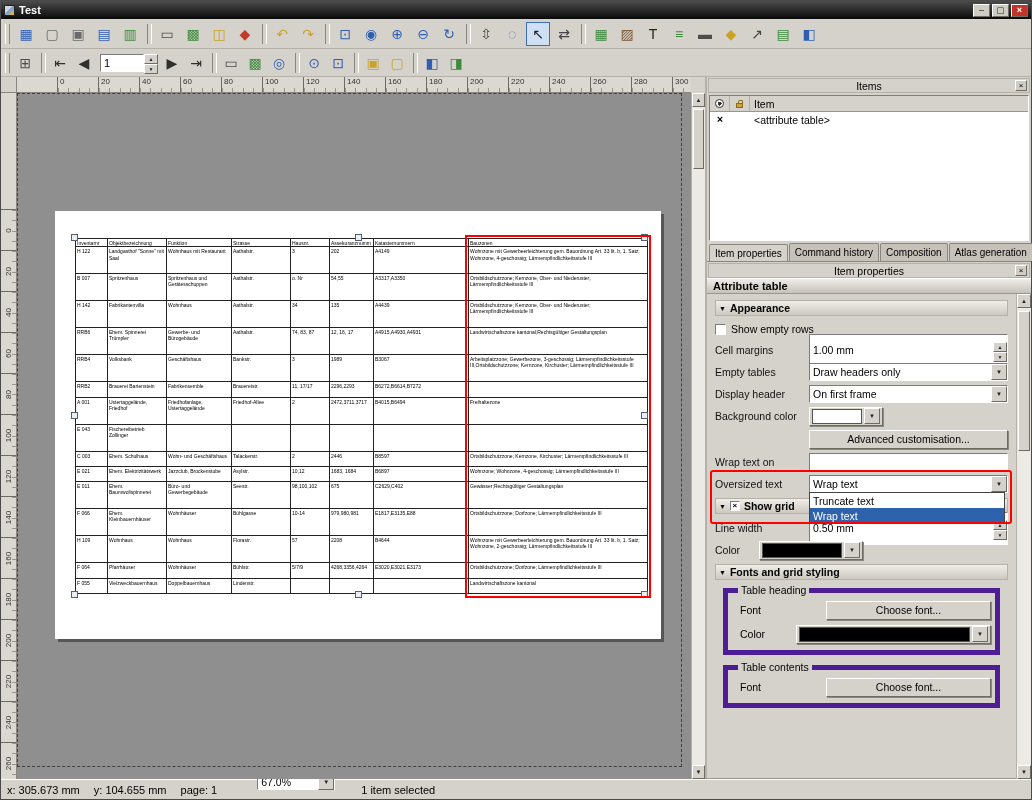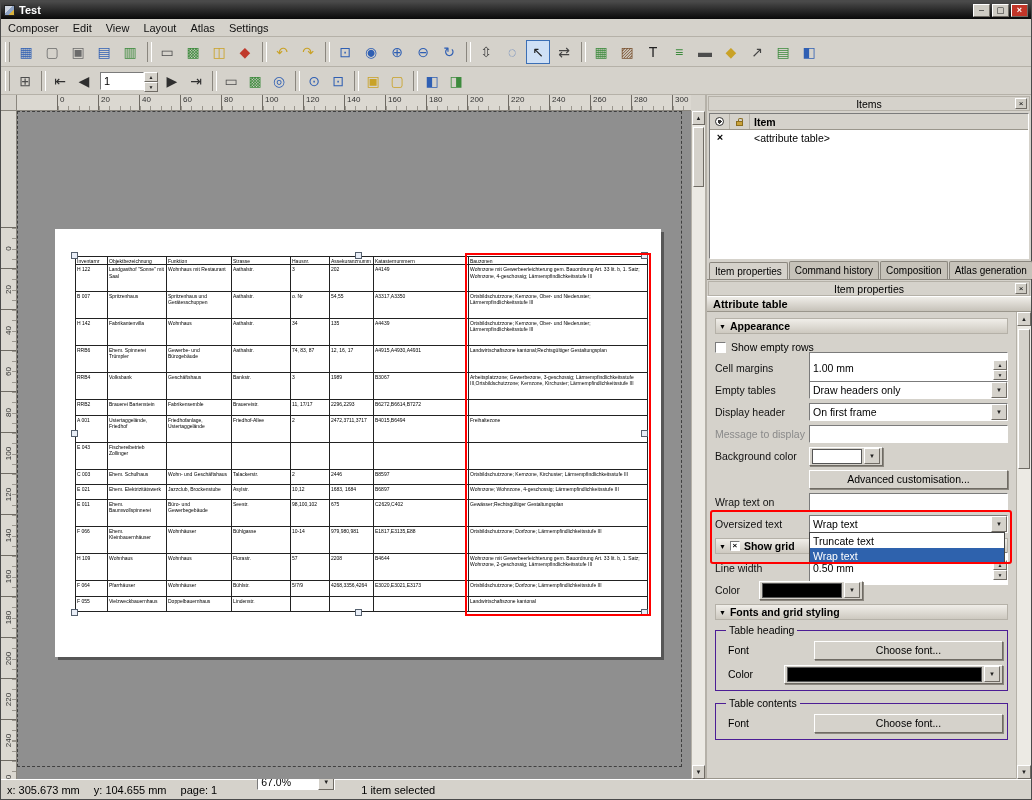--- a/index.html
+++ b/index.html
@@ -93,21 +93,21 @@
   .dock { width:326px; flex:none; display:flex; flex-direction:column; background:#d5d2cb;
           border-left:2px solid #b5b1a8; min-height:0; }
   .docktitle { height:15px; flex:none; margin:1px 1px 0; border:1px solid #b5b1a8; background:#d5d2cb;
                display:flex; align-items:center; justify-content:center; font-size:10.5px; position:relative; }
   .dockclose { position:absolute; right:2px; top:1px; width:12px; height:11px; background:#cfccc4;
                border:1px solid; border-color:#fff #6f6b64 #6f6b64 #fff; font-size:8px; line-height:9px; text-align:center; }
   .itemsbox { margin:2px; height:146px; flex:none; background:#fff;
               border:1px solid; border-color:#7b7b7b #fff #fff #7b7b7b; display:flex; flex-direction:column; }
   .itemshead { height:16px; flex:none; display:flex; background:#d5d2cb; border-bottom:1px solid #9a968c; }
   .ichdr { width:20px; flex:none; border-right:1px solid #b5b1a8; display:flex; align-items:center; justify-content:center; }
-  .itemcolhdr { flex:1; font-size:10.5px; display:flex; align-items:center; padding-left:4px;font-weight:bold; }
+  .itemcolhdr { flex:1; font-size:10.5px; display:flex; align-items:center; padding-left:4px; }
   .itemrow { height:15px; display:flex; font-size:10.5px; align-items:center; }
   .icell { width:20px; flex:none; text-align:center; font-weight:bold; font-size:11px; line-height:13px; }
   .eyeicon { width:9px; height:9px; border-radius:50%; border:1px solid #333;
              background:radial-gradient(circle,#333 0 2px,#fff 2px); }
   .lockicon { width:7px; height:5px; background:#caa23a; border:1px solid #8a6d1f; position:relative; margin-top:3px; }
   .lockicon::before { content:""; position:absolute; top:-4px; left:1px; width:3px; height:3px;
              border:1px solid #8a6d1f; border-bottom:none; border-radius:2px 2px 0 0; }
 
   .tabs { height:17px; flex:none; display:flex; align-items:flex-end; padding:0 2px; border-bottom:1px solid #8a867e; margin-top:2px; }
   .tab { height:18px; padding:0 5px; font-size:10px; display:flex; align-items:center; background:#c6c2b9;
@@ -146,21 +146,21 @@
   .colorbtn { display:flex; align-items:center; height:19px; }
   .swatch { height:15px; border:1px solid #555; flex:1; }
 
   .ovwrap { position:relative; }
   .droplist { position:absolute; left:94px; top:19px; width:196px; background:#fff; border:1px solid #444; z-index:7; }
   .dropopt { height:15px; display:flex; align-items:center; padding-left:3px; font-size:10.5px; }
   .dropopt.sel { background:#2e62ad; color:#fff; }
   .redbox-drop { position:absolute; left:-5px; top:-3px; width:302px; height:54px;
                  border:2px solid #f00; border-radius:3px; z-index:8; pointer-events:none; }
 
-  fieldset { border:1px solid #4c1d95; margin:4px 0 6px; padding:2px 4px 4px; }
+  fieldset { border:5px solid #4c1d95; margin:4px 8px 6px; padding:2px 4px 4px; }
   legend { font-size:10.5px; padding:0 3px; margin-left:6px; }
   .frow { display:flex; align-items:center; height:24px; padding-left:8px; }
   .flabel { width:86px; flex:none; font-size:10.5px; }
   .flabel.narrow { width:56px; }
 
   
   .statusbar { height:20px; flex:none; border-top:1px solid #fff; box-shadow:0 -1px 0 #9a968c;
                display:flex; align-items:center; font-size:11px; padding-left:6px; background:#d5d2cb; }
   .stseg { margin-right:14px; white-space:nowrap; }
   .statuscombo { width:78px; height:17px; background:#fff; border:1px solid; border-color:#7b7b7b #fff #fff #7b7b7b;
@@ -174,29 +174,20 @@
   <div class="titlebar">
     <span class="appicon"></span>
     <span class="apptitle">Test</span>
     <span class="wincontrols">
       <span class="winbtn">–</span>
       <span class="winbtn">▢</span>
       <span class="winbtn close">×</span>
     </span>
   </div>
 
-  <div class="menubar">
-
-  <span class="menuitem">Composer</span>
-      <span class="menuitem">Edit</span>
-      <span class="menuitem">View</span>
-      <span class="menuitem">Layout</span>
-      <span class="menuitem">Atlas</span>
-      <span class="menuitem">Settings</span>
-    </div>
 
   <div class="toolbar row1">
     <span class="grip"></span>
     <span style="display:flex;align-items:center;">
 
     <span class="tbbtn">
           <i class="tbico" style="color: rgb(47, 95, 179);">▦</i>
         </span>
         <span class="tbbtn">
           <i class="tbico" style="color: rgb(107, 107, 107);">▢</i>
@@ -730,24 +721,20 @@
           </div>
 
           <div class="prow">
             <span class="plabel">Display header</span>
             <span class="combo">
               <span>On first frame</span>
               <span class="arrowbtn">▼</span>
             </span>
           </div>
 
-          <div class="prow">
-            <span class="plabel disabled">Message to display</span>
-            <span class="lineedit"></span>
-          </div>
 
           <div class="prow">
             <span class="plabel">Background color</span>
             <span class="colorbtn btn3d" style="flex:none;width:74px;padding:1px 2px;">
               <span class="swatch" style="background: rgb(255, 255, 255);"></span>
               <span class="arrowbtn" style="margin-left:2px">▼</span>
             </span>
           </div>
 
           <div class="prow" style="height:24px">

